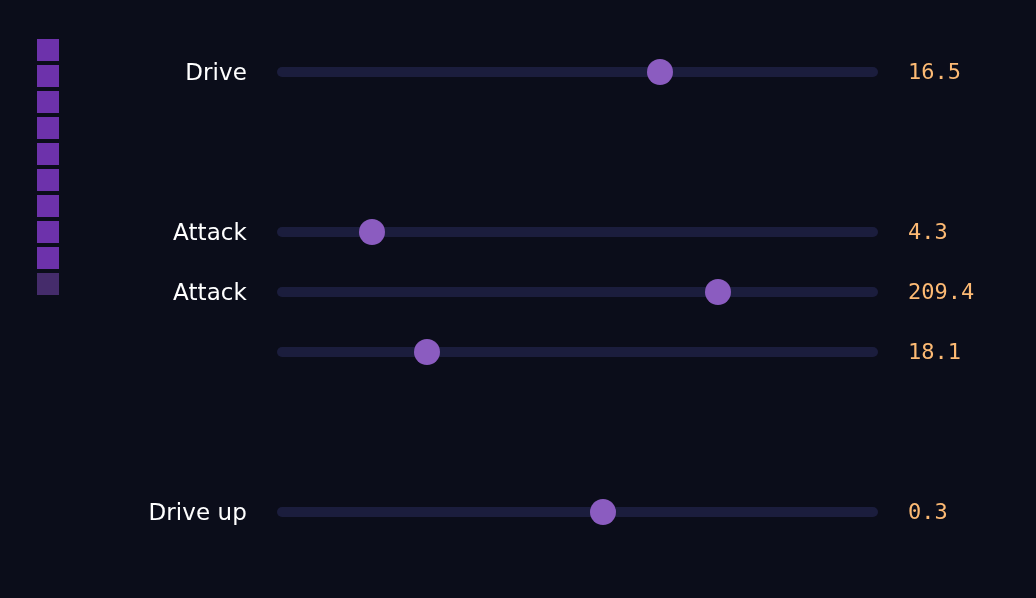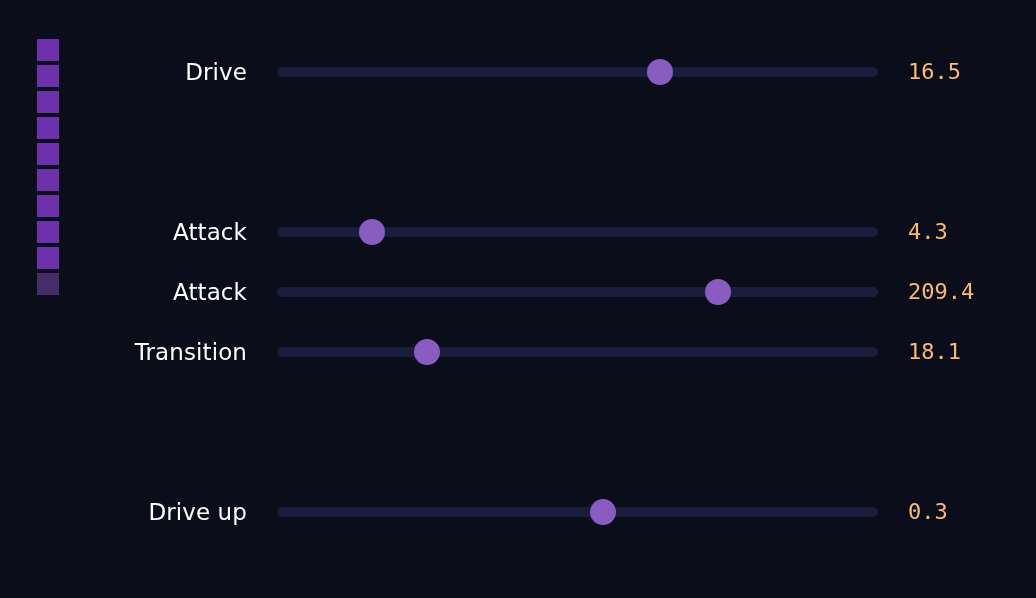--- a/index.html
+++ b/index.html
@@ -139,21 +139,20 @@
     </div>
     <div class="row" style="top: 279px;">
       <div class="row-label">Attack</div>
       <div class="slider" role="slider">
         <div class="slider-track" style="background: rgb(27, 29, 61);"></div>
         <div class="slider-thumb" style="background: rgb(139, 92, 192); left: 441.134px;"></div>
       </div>
       <div class="row-value">209.4</div>
     </div>
     <div class="row" style="top: 339px;">
-      <div class="row-label">Transition</div>
       <div class="slider" role="slider">
         <div class="slider-track" style="background: rgb(27, 29, 61);"></div>
         <div class="slider-thumb" style="background: rgb(139, 92, 192); left: 150.25px;"></div>
       </div>
       <div class="row-value">18.1</div>
     </div>
     <div class="row" style="top: 499px;">
       <div class="row-label">Drive up</div>
       <div class="slider" role="slider">
         <div class="slider-track" style="background: rgb(27, 29, 61);"></div>

